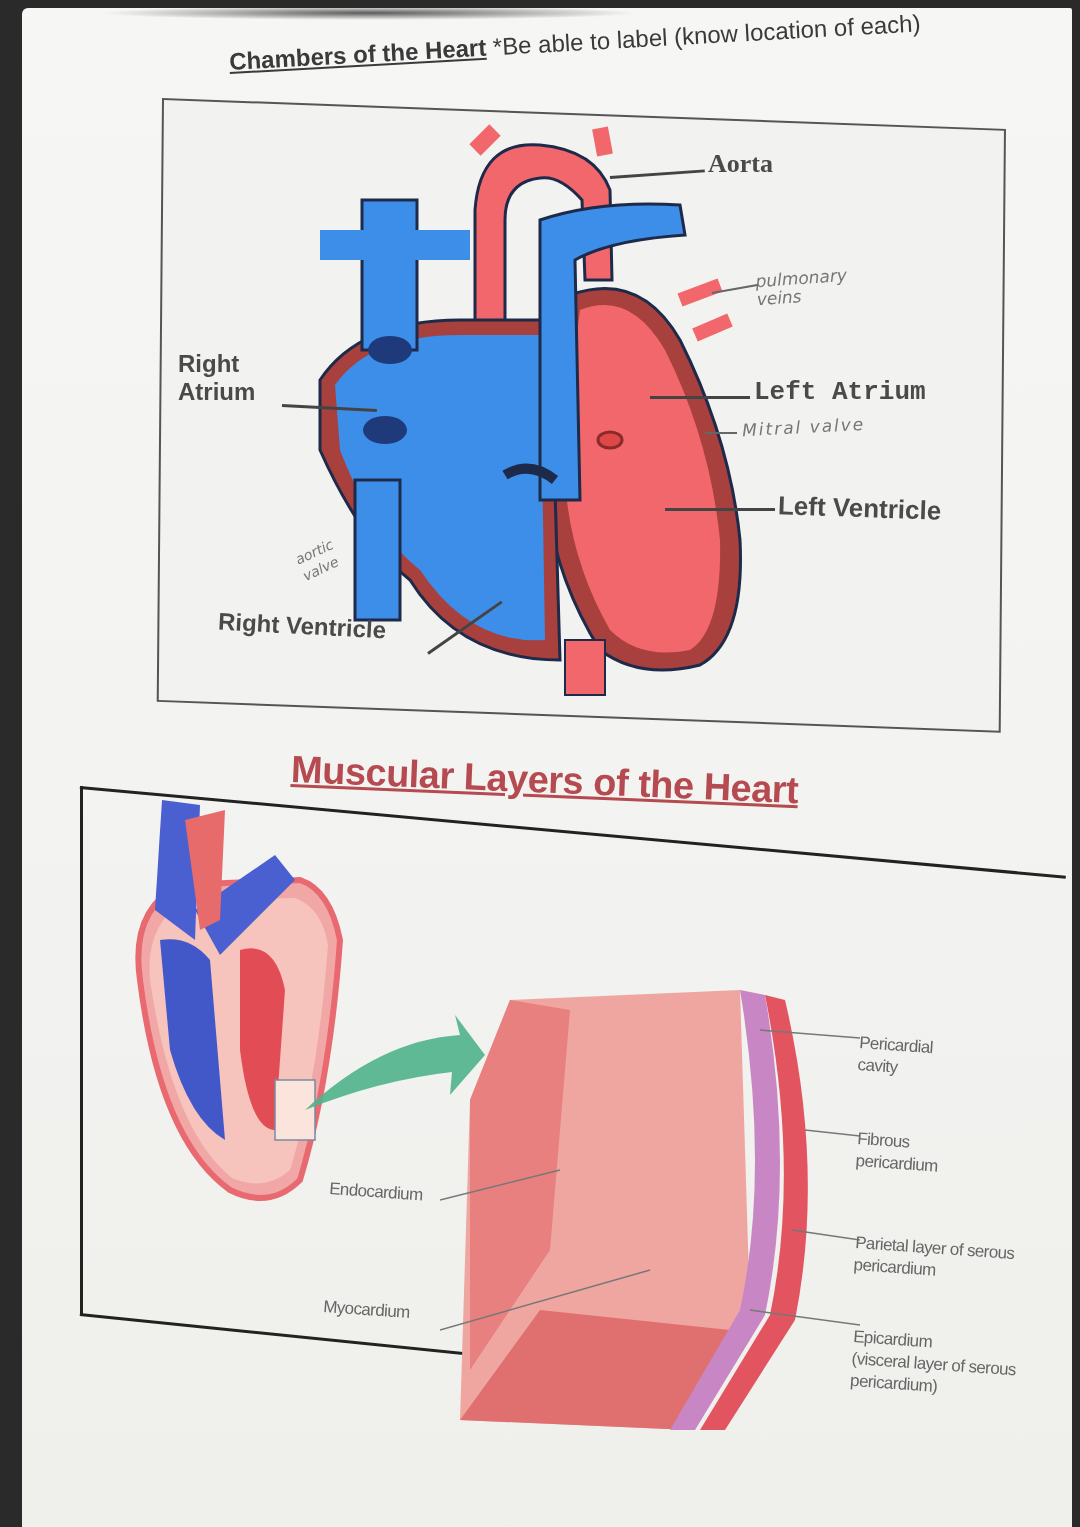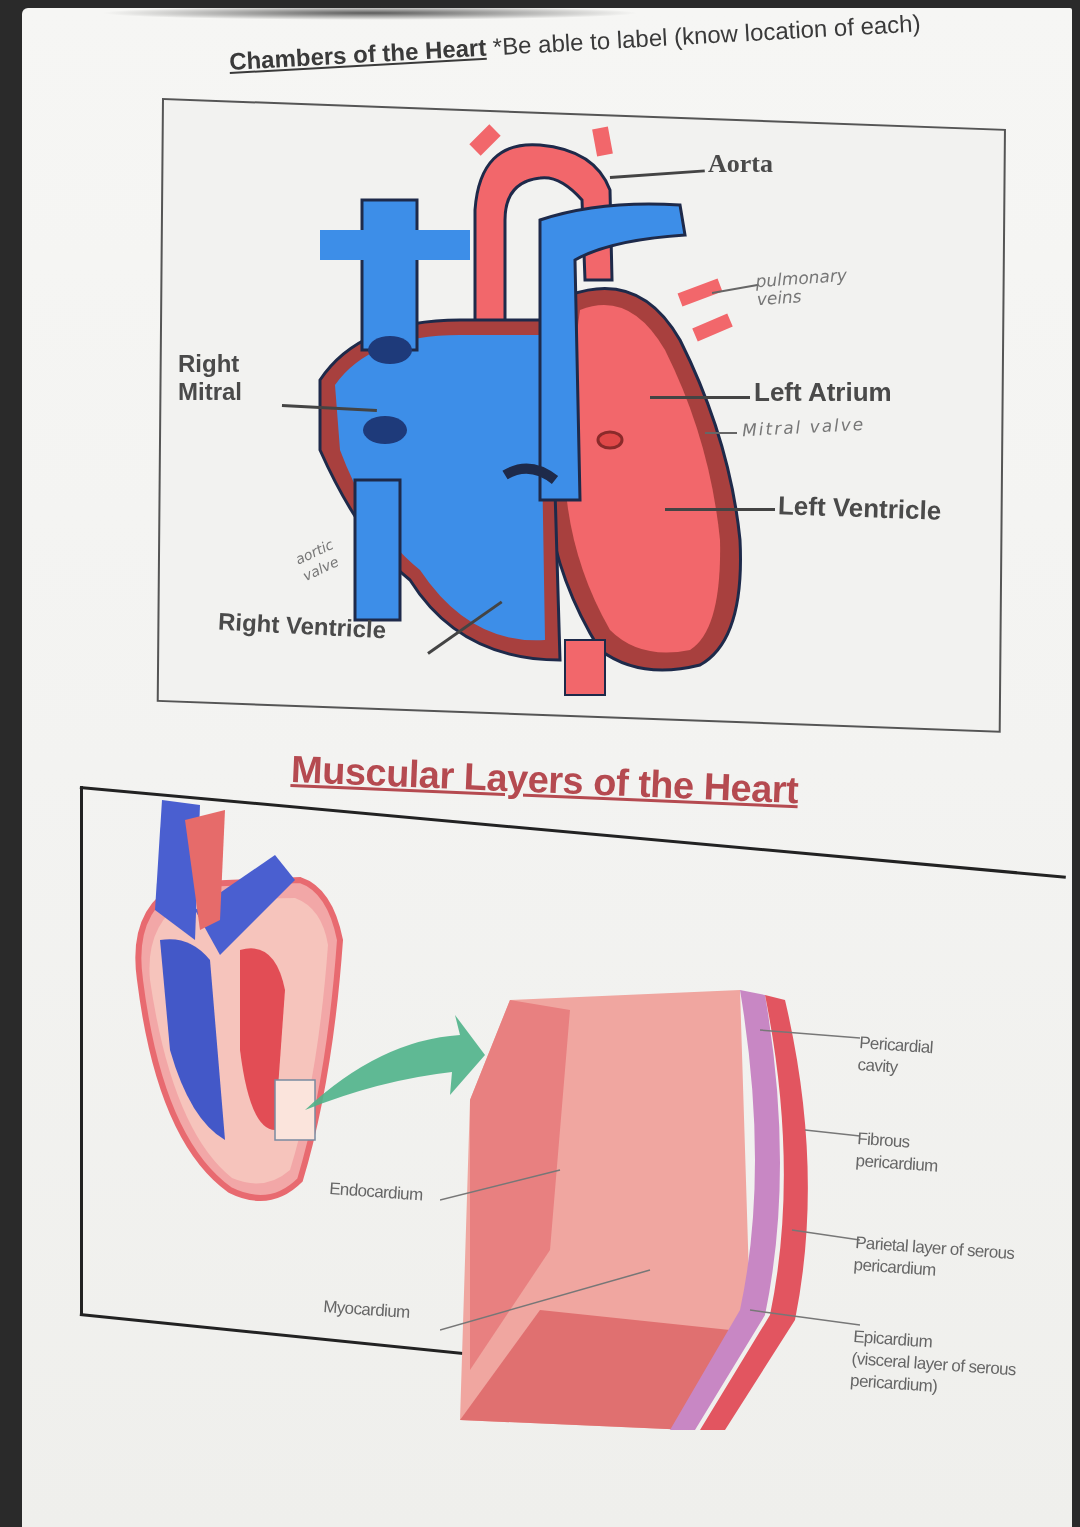--- a/index.html
+++ b/index.html
@@ -99,31 +99,31 @@
   <rect x="265" y="520" width="40" height="55" fill="#f2676b" stroke="#1e2a4a" stroke-width="2"></rect>
 </svg>
 
 <div class="leader" style="left:610px;top:176px;width:95px;transform:rotate(-4deg);"></div>
 <div class="lbl-bold" style="left:708px;top:150px;font-family:Liberation Serif, serif;">Aorta</div>
 
 <div class="lbl-hand" style="left:756px;top:268px;width:120px;white-space:normal;transform:rotate(-4deg);">pulmonary veins</div>
 <div class="leader thin" style="left:712px;top:292px;width:46px;transform:rotate(-10deg);"></div>
 
 <div class="leader" style="left:650px;top:396px;width:100px;"></div>
-<div class="lbl-bold" style="left:754px;top:378px;">Left Atrium</div>
+<div class="lbl-bold" style="left:754px;top:378px;font-family:Liberation Mono, monospace;">Left Atrium</div>
 
 <div class="leader thin" style="left:705px;top:432px;width:32px;"></div>
 <div class="lbl-hand" style="left:742px;top:418px;transform:rotate(-3deg);letter-spacing:2px;">Mitral valve</div>
 
 <div class="leader" style="left:665px;top:508px;width:110px;"></div>
 <div class="lbl-bold" style="left:778px;top:494px;transform:rotate(2deg);">Left Ventricle</div>
 
 <div class="lbl-bold" style="left:178px;top:350px;font-size:24px;">
   <div>Right</div>
-  <div>Mitral</div>
+  <div>Atrium</div>
 </div>
 <div class="leader" style="left:282px;top:404px;width:95px;transform:rotate(3deg);"></div>
 
 <div class="lbl-hand" style="left:298px;top:542px;font-size:14px;transform:rotate(-25deg);">
   <div>aortic</div>
   <div>valve</div>
 </div>
 
 <div class="lbl-bold" style="left:218px;top:612px;font-size:24px;transform:rotate(3deg);">Right Ventricle</div>
 <div class="leader" style="left:428px;top:652px;width:90px;transform:rotate(-35deg);"></div>

